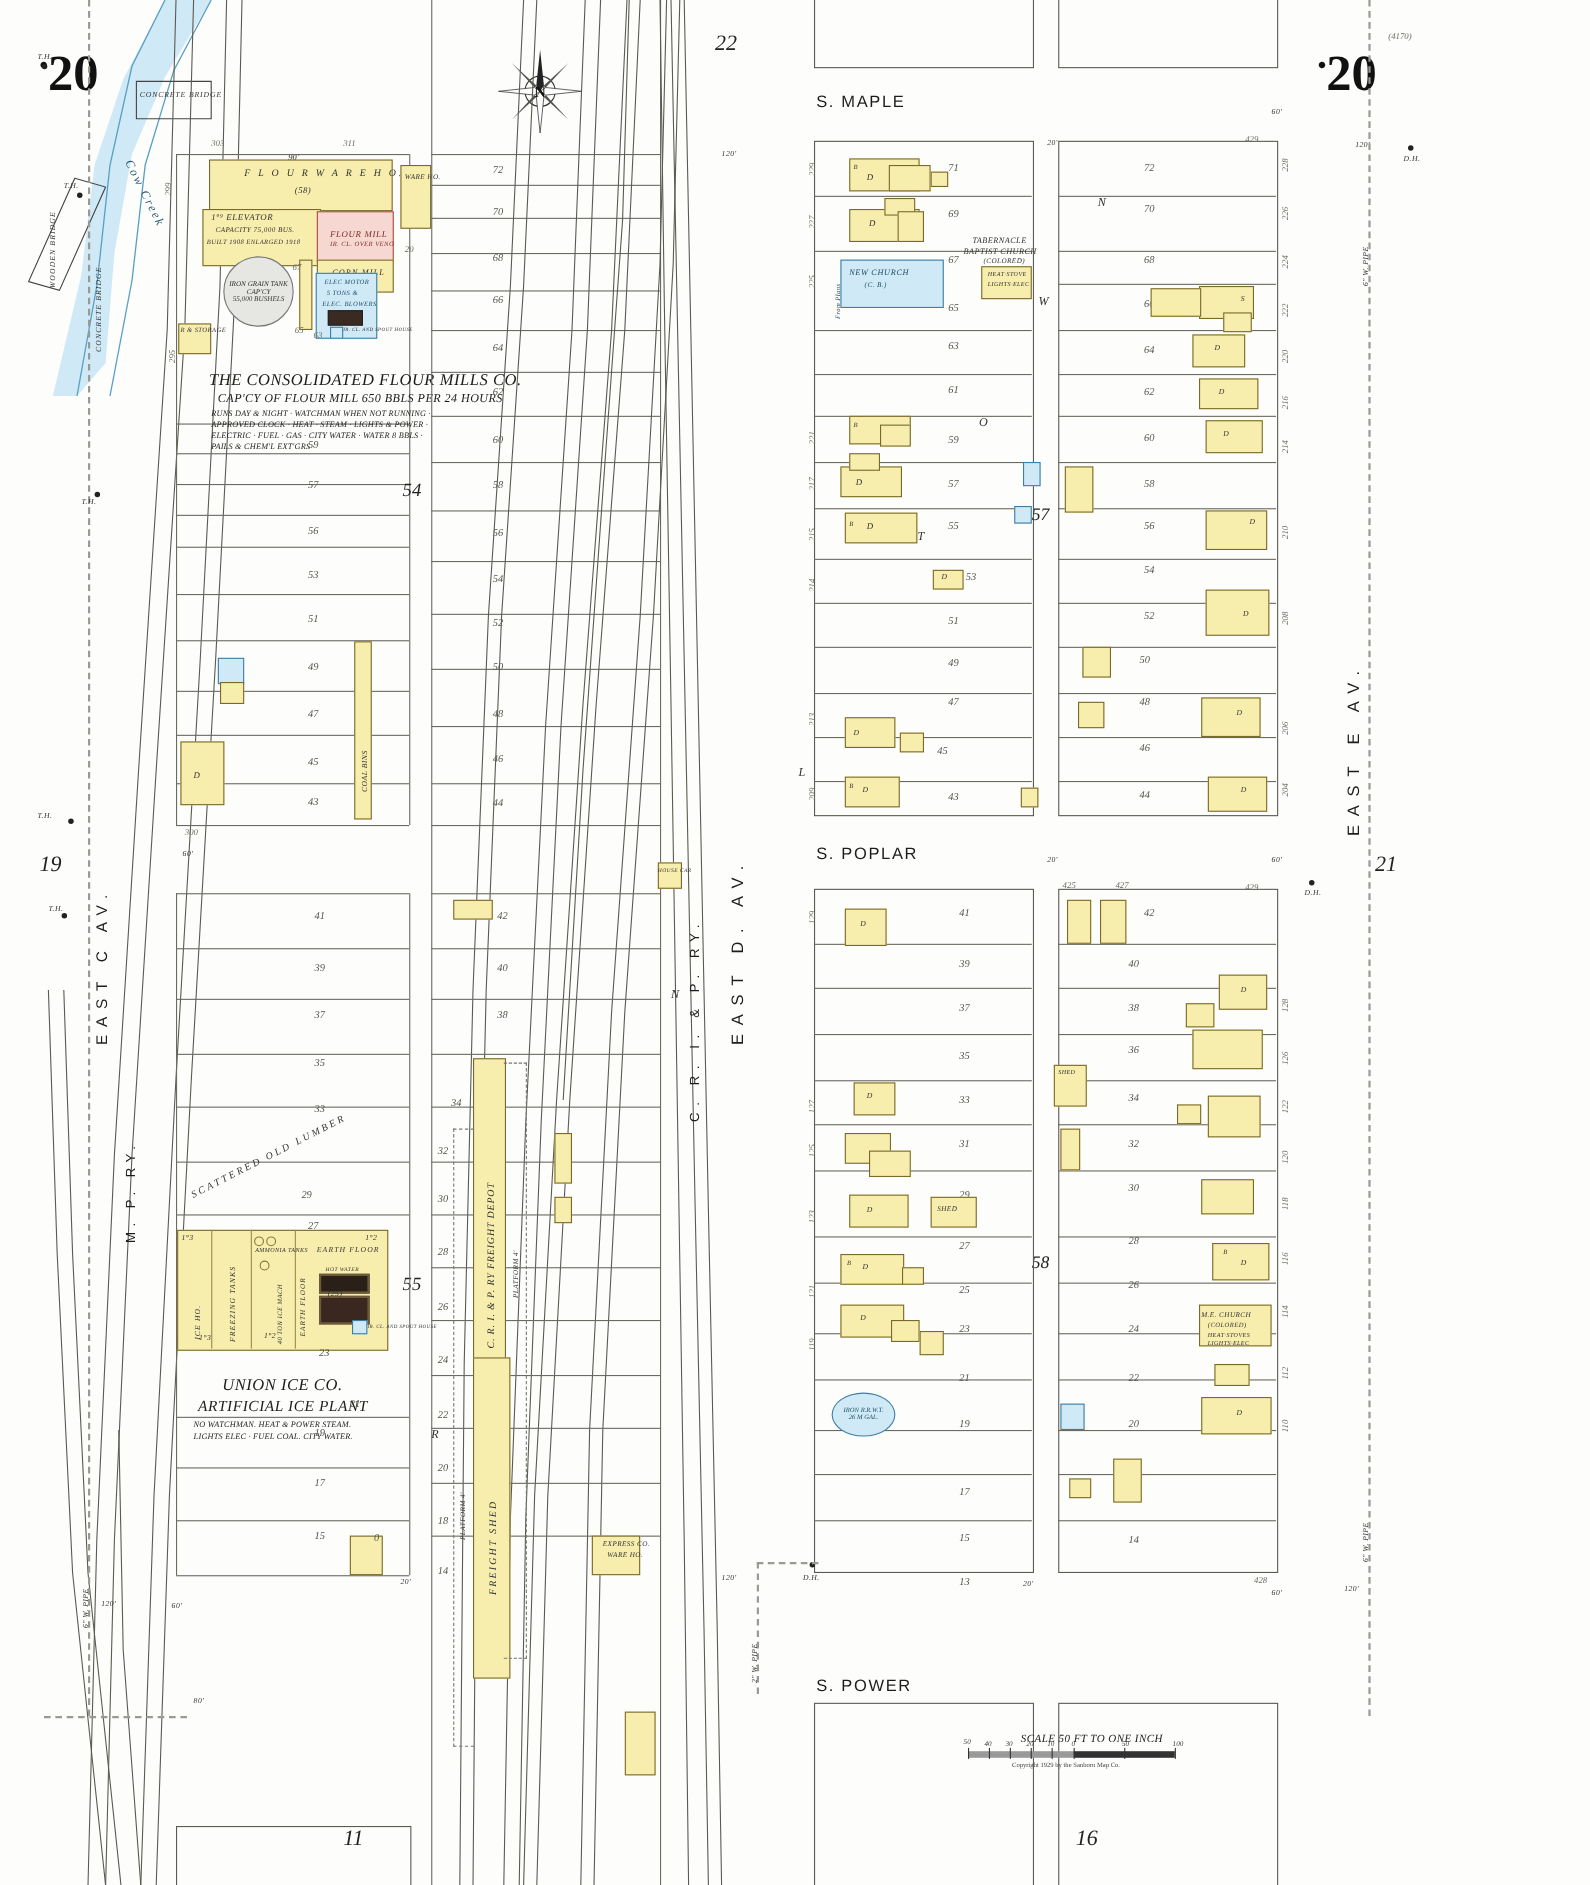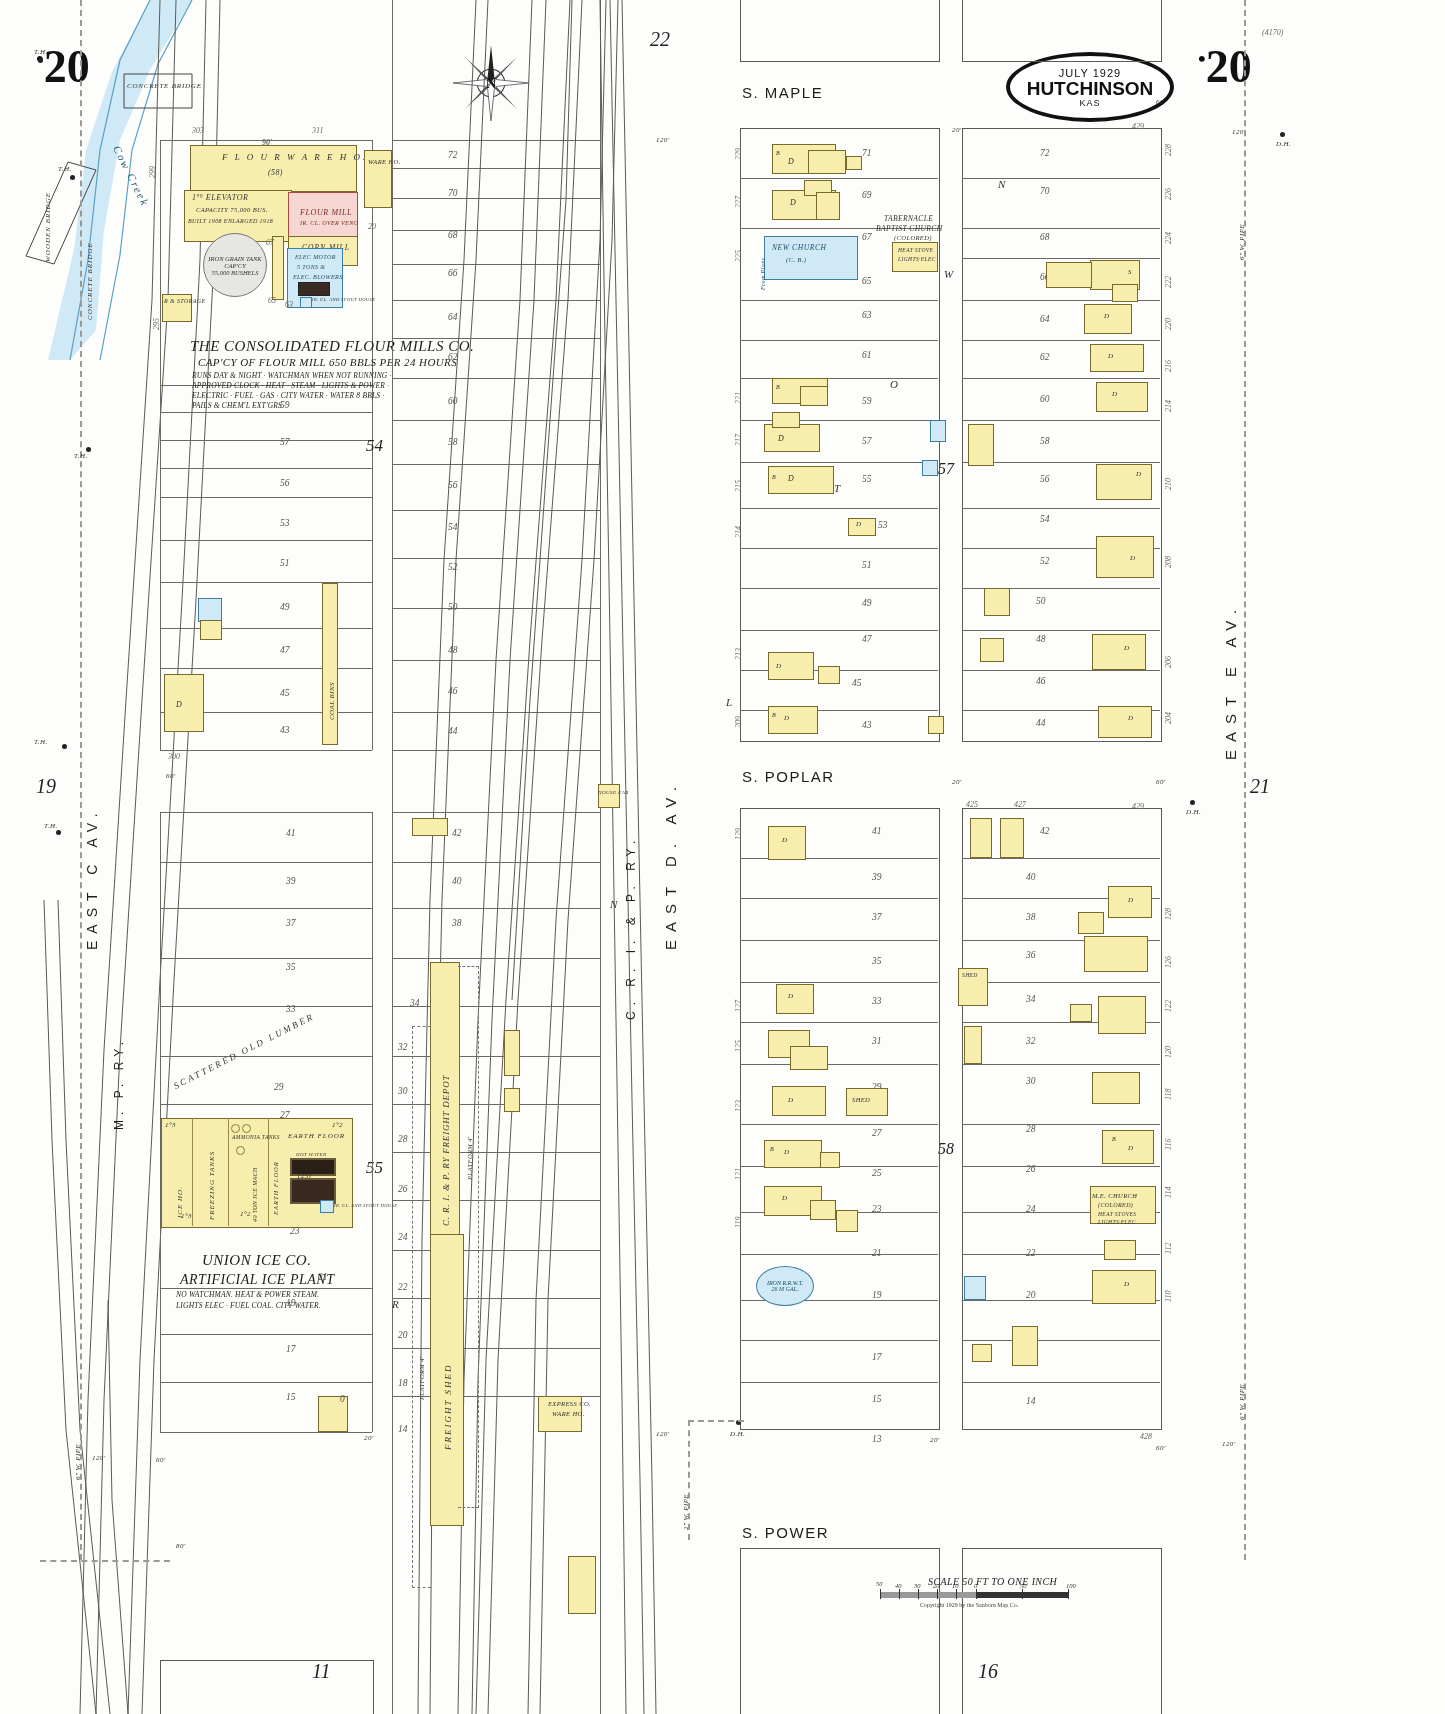--- a/index.html
+++ b/index.html
@@ -63,25 +63,20 @@
 
   <div class="bignum" style="left:36px;top:40px;">20</div>
   <div class="bignum" style="left:1198px;top:40px;">20</div>
   <div class="sheetnum" style="left:650px;top:28px;font-style:italic;">22</div>
   <div class="sheetnum" style="left:36px;top:775px;font-style:italic;">19</div>
   <div class="sheetnum" style="left:1250px;top:775px;font-style:italic;">21</div>
   <div class="sheetnum" style="left:312px;top:1660px;font-style:italic;">11</div>
   <div class="sheetnum" style="left:978px;top:1660px;font-style:italic;">16</div>
   <div class="numsm" style="left:1262px;top:28px;">(4170)</div>
 
-  <div class="cartouche" style="left:1006px;top:52px;">
-    <div class="c1">JULY 1929</div>
-    <div class="c2">HUTCHINSON</div>
-    <div class="c3">KAS</div>
-  </div>
 
   <svg class="abs" style="left:0;top:0;width:260px;height:360px;">
     <path d="M150,0 L192,0 L150,70 L120,140 L104,230 L96,330 L70,360 L48,360 L74,250 L86,150 L112,72 Z" fill="#cfe9f6"></path>
     <path d="M150,0 L120,60 L100,150 L88,260 L70,360" fill="none" stroke="#5aa0c4" stroke-width="1.2"></path>
     <path d="M192,0 L158,64 L132,150 L120,255 L100,360" fill="none" stroke="#5aa0c4" stroke-width="1.2"></path>
   </svg>
   <div class="lbl" style="left:98px;top:170px;transform:rotate(63deg);font-size:11px;letter-spacing:2px;color:#26576e;">Cow  Creek</div>
 
   <svg class="abs" style="left:20px;top:160px;width:80px;height:110px;">
     <path d="M48,2 L76,10 L34,104 L6,96 Z" fill="none" stroke="#444" stroke-width="1"></path>

